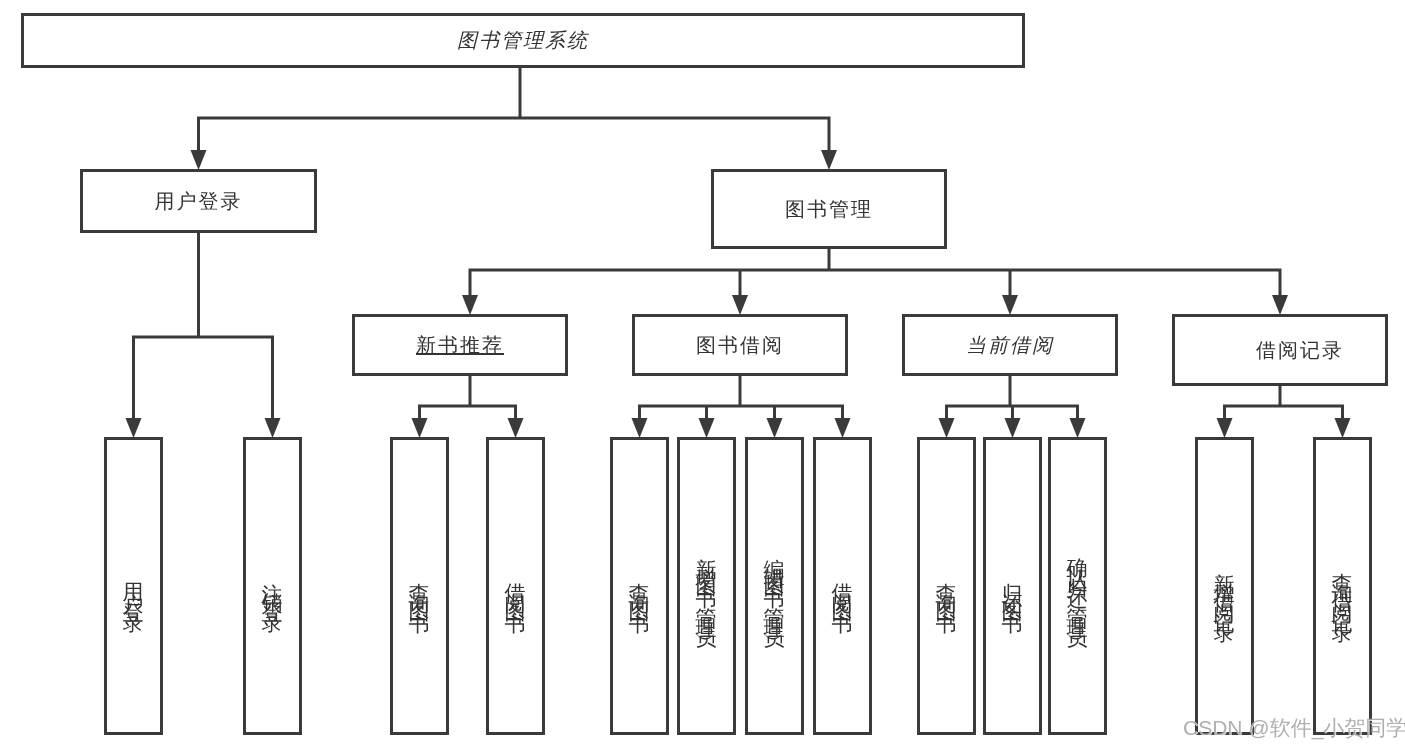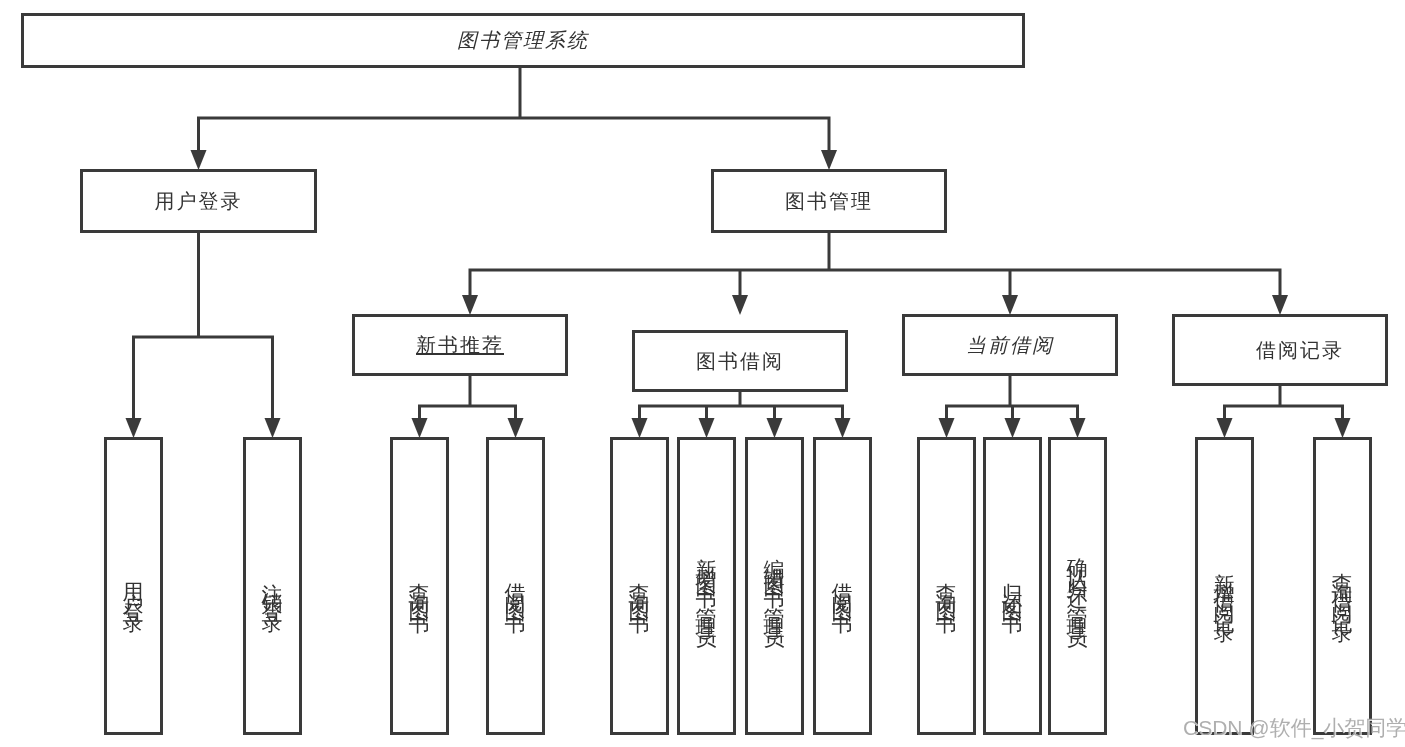--- a/index.html
+++ b/index.html
@@ -85,28 +85,28 @@
     </g>
   </svg>
 
   <div class="node hnode" style="left:21px;top:13px;width:1004px;height:55px;font-style:italic;">
     <span>图书管理系统</span>
   </div>
 
   <div class="node hnode" style="left:80px;top:169px;width:237px;height:64px;">
     <span>用户登录</span>
   </div>
-  <div class="node hnode" style="left:711px;top:169px;width:236px;height:64px;">
+  <div class="node hnode" style="left:711px;top:169px;width:236px;height:80px;">
     <span>图书管理</span>
   </div>
 
   <div class="node hnode" style="left:352px;top:314px;width:216px;height:62px;text-decoration:underline;">
     <span>新书推荐</span>
   </div>
-  <div class="node hnode" style="left:632px;top:330px;width:216px;height:62px;">
+  <div class="node hnode" style="left:632px;top:314px;width:216px;height:62px;">
     <span>图书借阅</span>
   </div>
   <div class="node hnode" style="left:902px;top:314px;width:216px;height:62px;font-style:italic;">
     <span>当前借阅</span>
   </div>
   <div class="node hnode" style="left:1172px;top:314px;width:216px;height:72px;padding-left:40px;">
     <span>借阅记录</span>
   </div>
 
   <div class="node vnode" style="left:104px;top:437px;width:59px;height:298px;">

